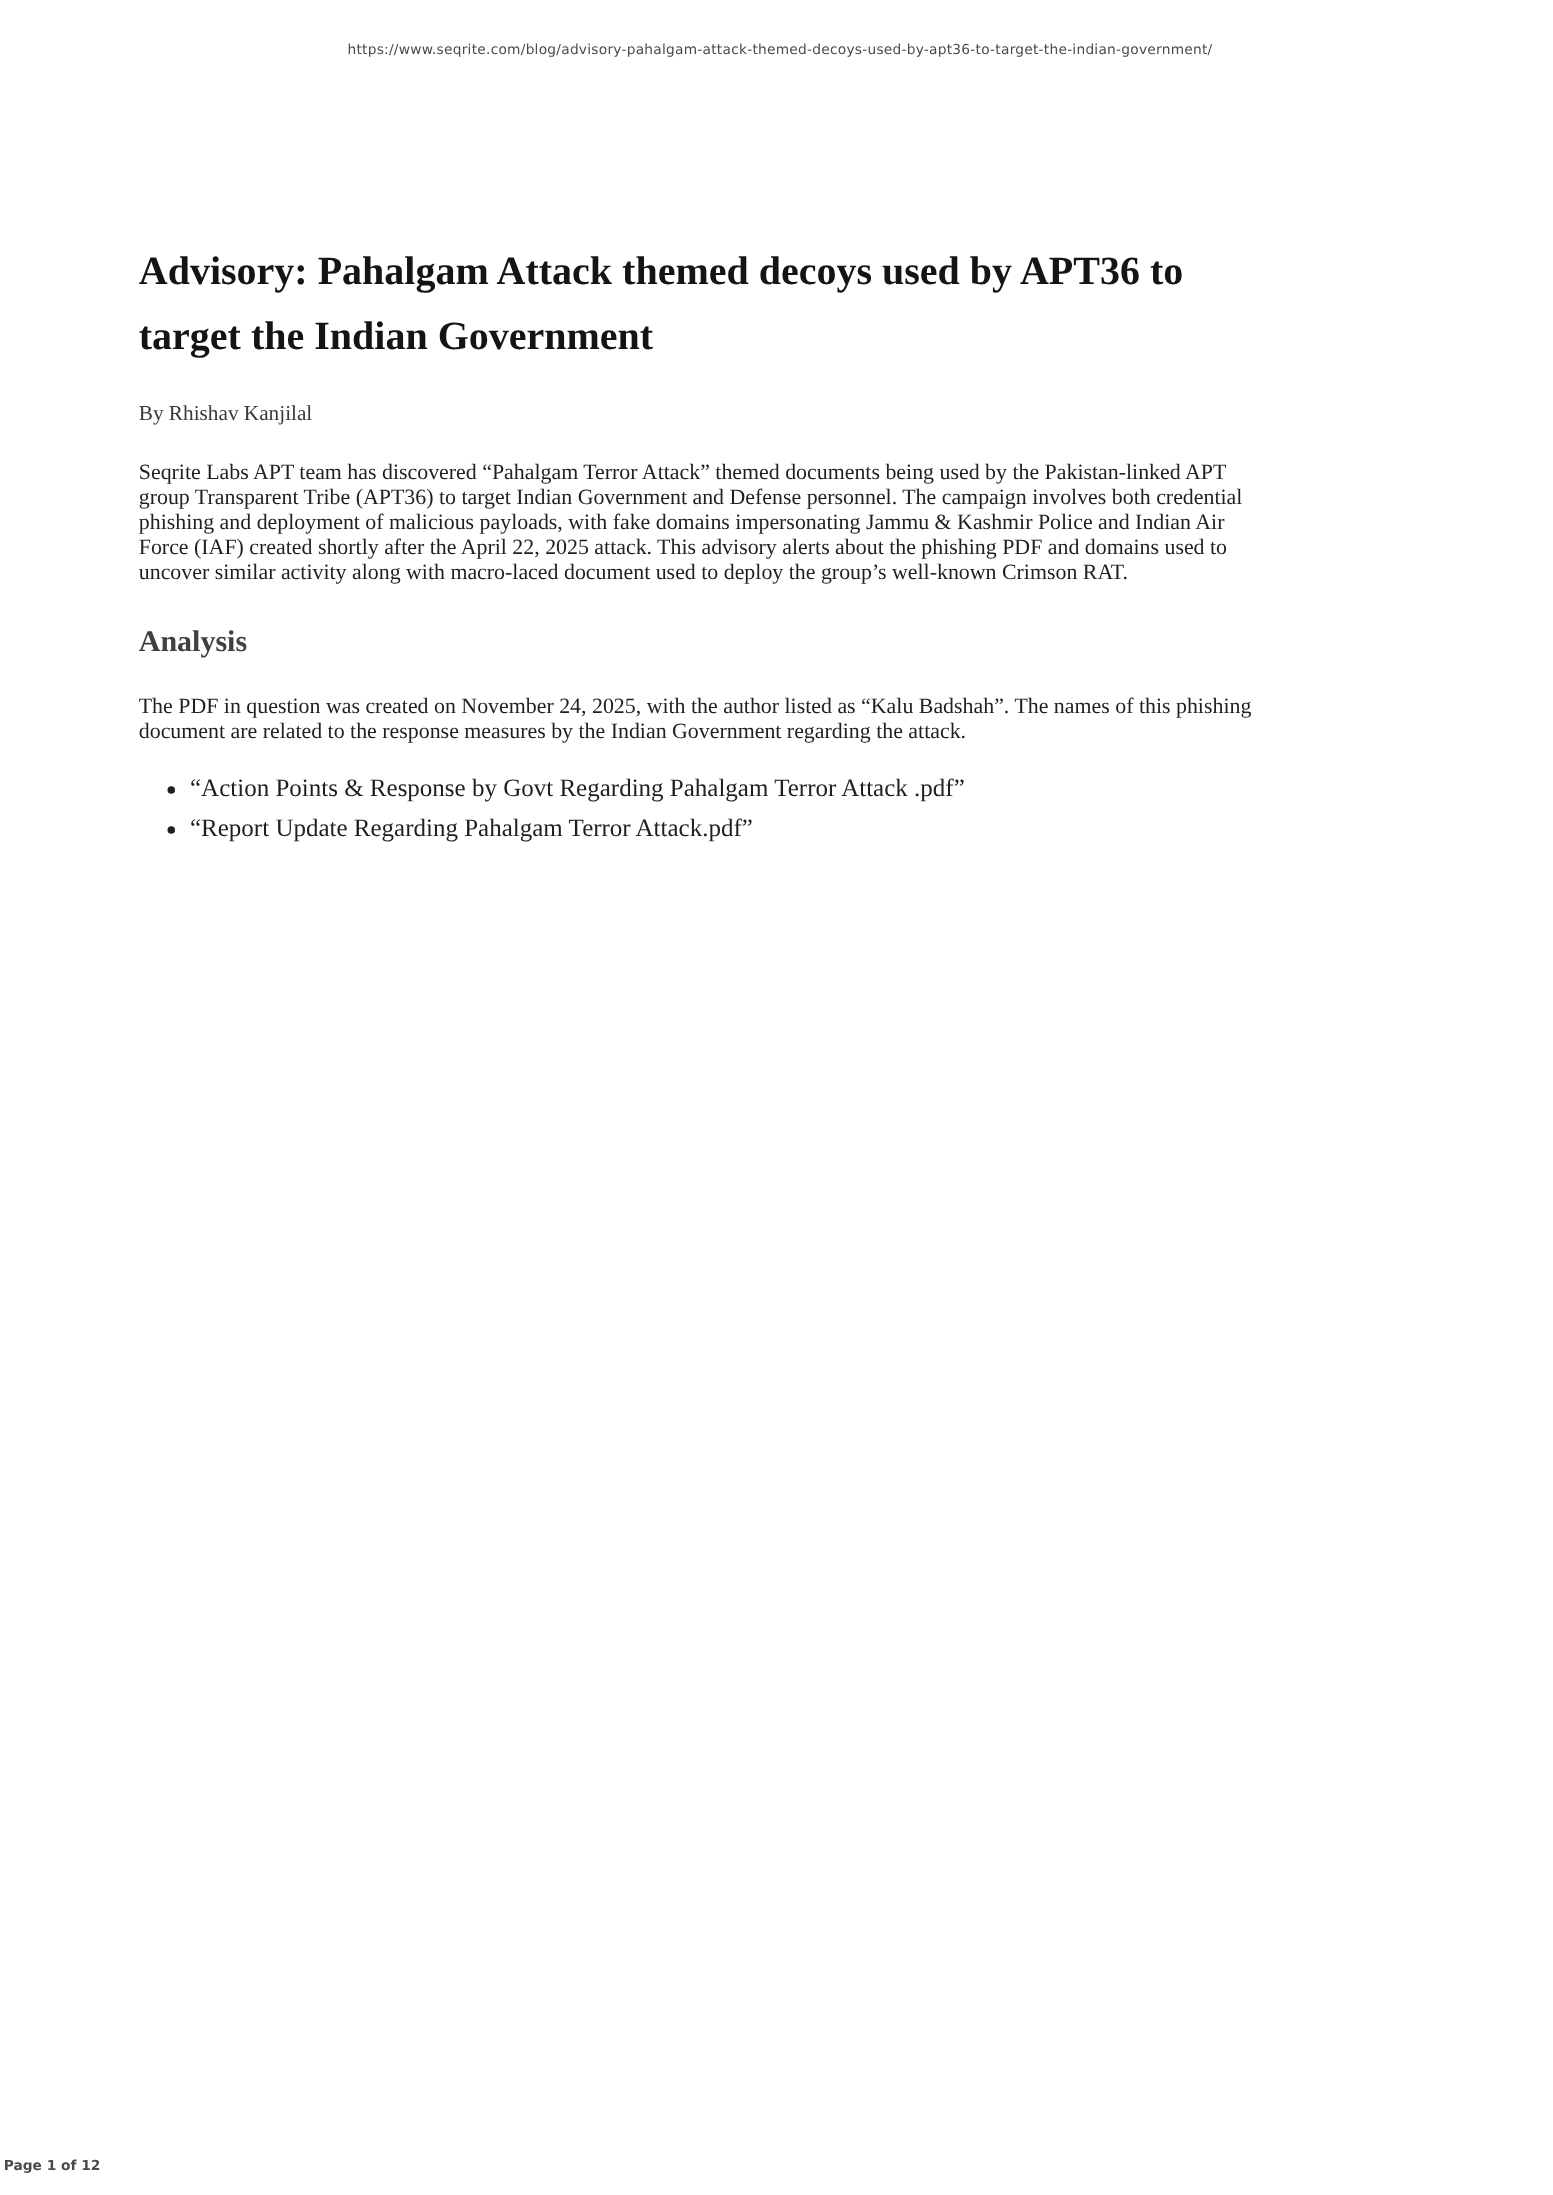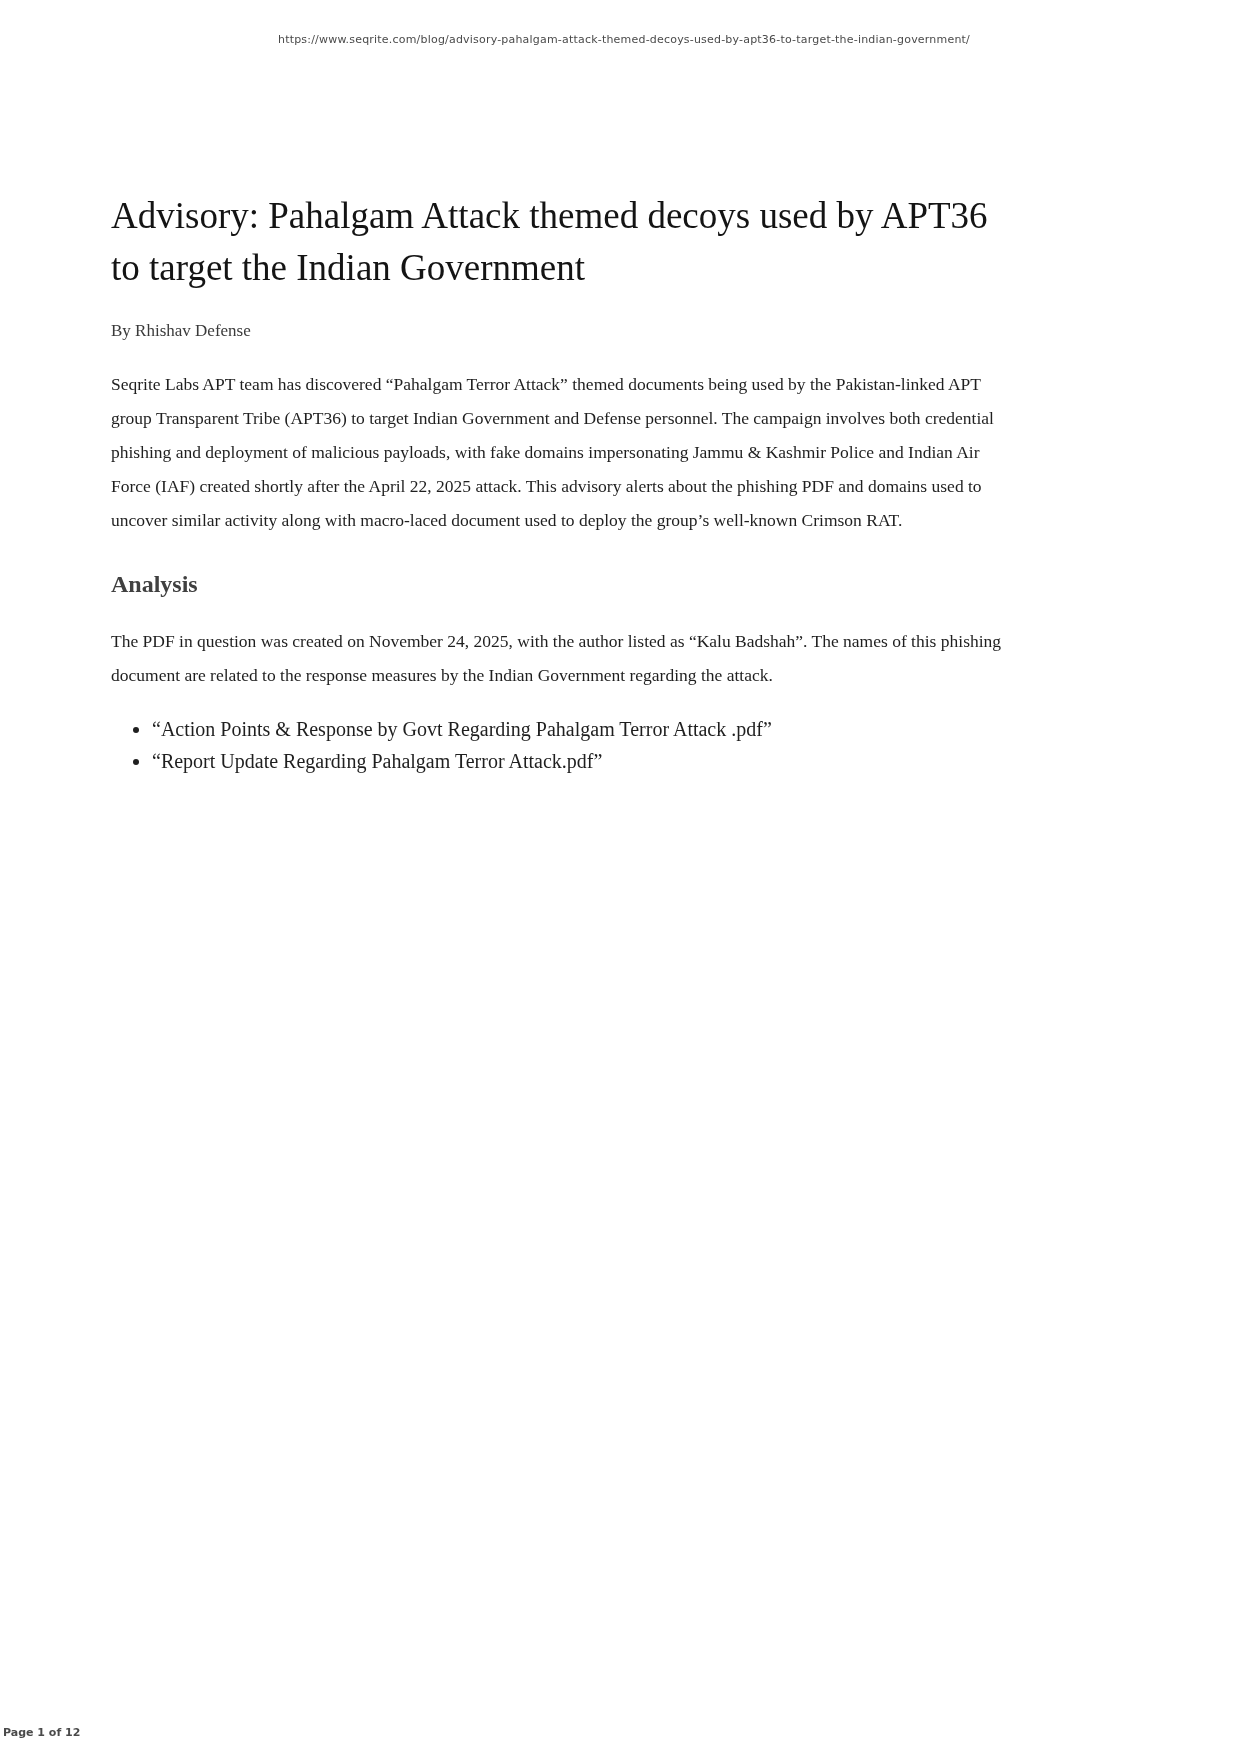--- a/index.html
+++ b/index.html
@@ -23,39 +23,39 @@
     color: #4a4a4a;
     letter-spacing: 0.2px;
   }
   .content {
     position: absolute;
     top: 186px;
     left: 107px;
     width: 897px;
   }
   h1.article-title {
-    font-size: 37px;
+    font-size: 32px;
     line-height: 52px;
-    font-weight: normal;
+    font-weight: bold;
     color: #141414;
   }
   p.byline {
     margin-top: 27px;
     font-size: 17px;
     color: #3a3a3a;
   }
   p.meta {
     margin-top: 20px;
     font-size: 15px;
     color: #9b9b9b;
   }
   p.body-text {
     margin-top: 26px;
     font-size: 17.5px;
-    line-height: 34px;
+    line-height: 20px;
     color: #1f1f1f;
   }
   h2.section-heading {
     margin-top: 34px;
     font-size: 24px;
     font-weight: bold;
     color: #404040;
   }
   ul.bullet-list {
     margin-top: 22px;
@@ -82,21 +82,21 @@
 <body>
 
 <div class="page">
 
   <div class="header-url">https://www.seqrite.com/blog/advisory-pahalgam-attack-themed-decoys-used-by-apt36-to-target-the-indian-government/</div>
 
   <div class="content">
 
     <h1 class="article-title">Advisory: Pahalgam Attack themed decoys used by APT36 to target the Indian Government</h1>
 
-    <p class="byline">By Rhishav Defense</p>
+    <p class="byline">By Rhishav Kanjilal</p>
 
 
     <p class="body-text">Seqrite Labs APT team has discovered “Pahalgam Terror Attack” themed documents being used by the Pakistan-linked APT group Transparent Tribe (APT36) to target Indian Government and Defense personnel. The campaign involves both credential phishing and deployment of malicious payloads, with fake domains impersonating Jammu &amp; Kashmir Police and Indian Air Force (IAF) created shortly after the April 22, 2025 attack. This advisory alerts about the phishing PDF and domains used to uncover similar activity along with macro-laced document used to deploy the group’s well-known Crimson RAT.</p>
 
     <h2 class="section-heading">Analysis</h2>
 
     <p class="body-text">The PDF in question was created on November 24, 2025, with the author listed as “Kalu Badshah”. The names of this phishing document are related to the response measures by the Indian Government regarding the attack.</p>
 
     <ul class="bullet-list">
       <li>“Action Points &amp; Response by Govt Regarding Pahalgam Terror Attack .pdf”</li>

